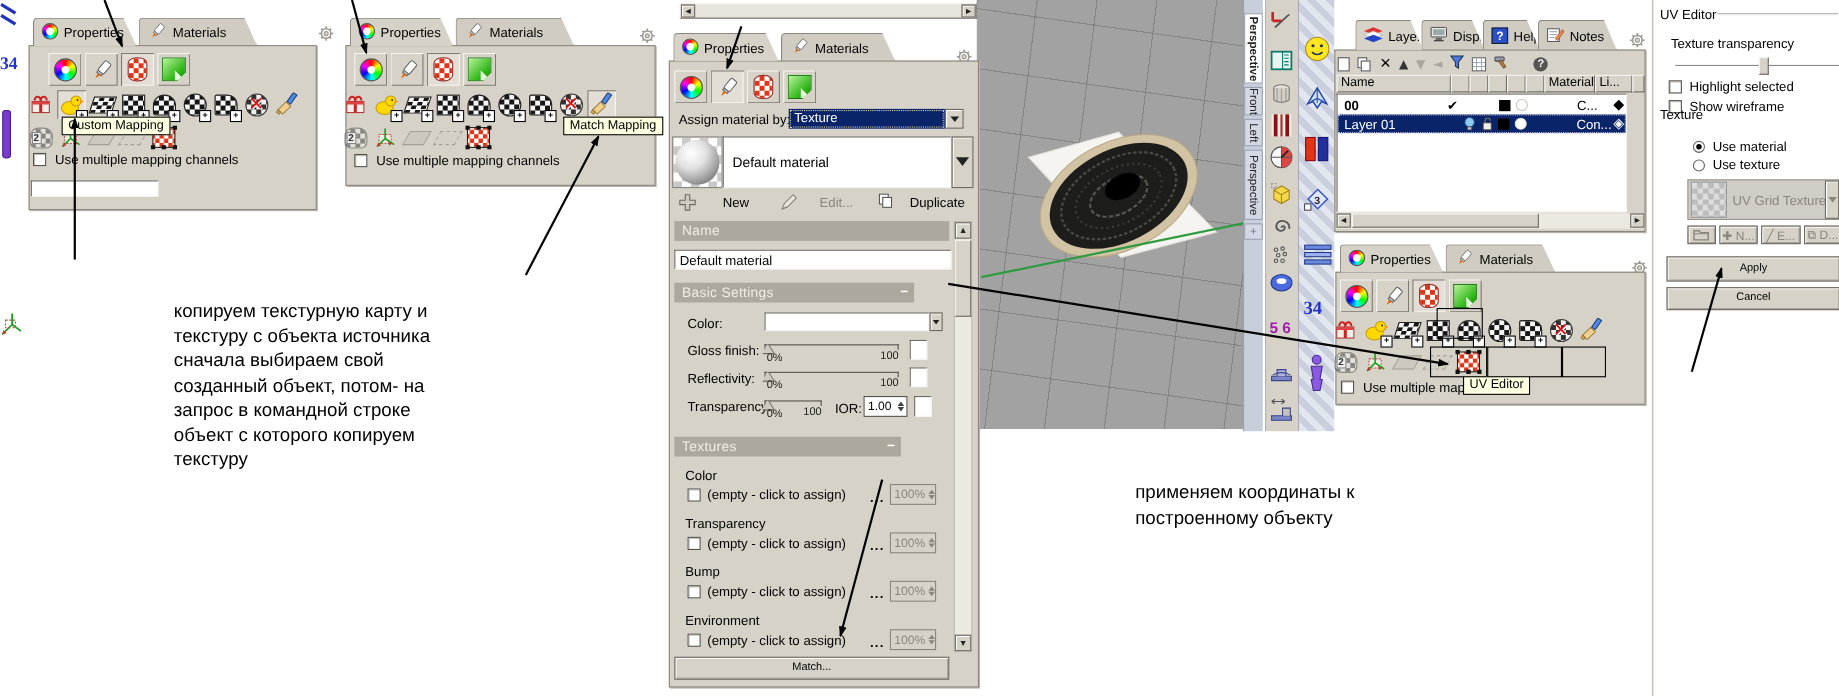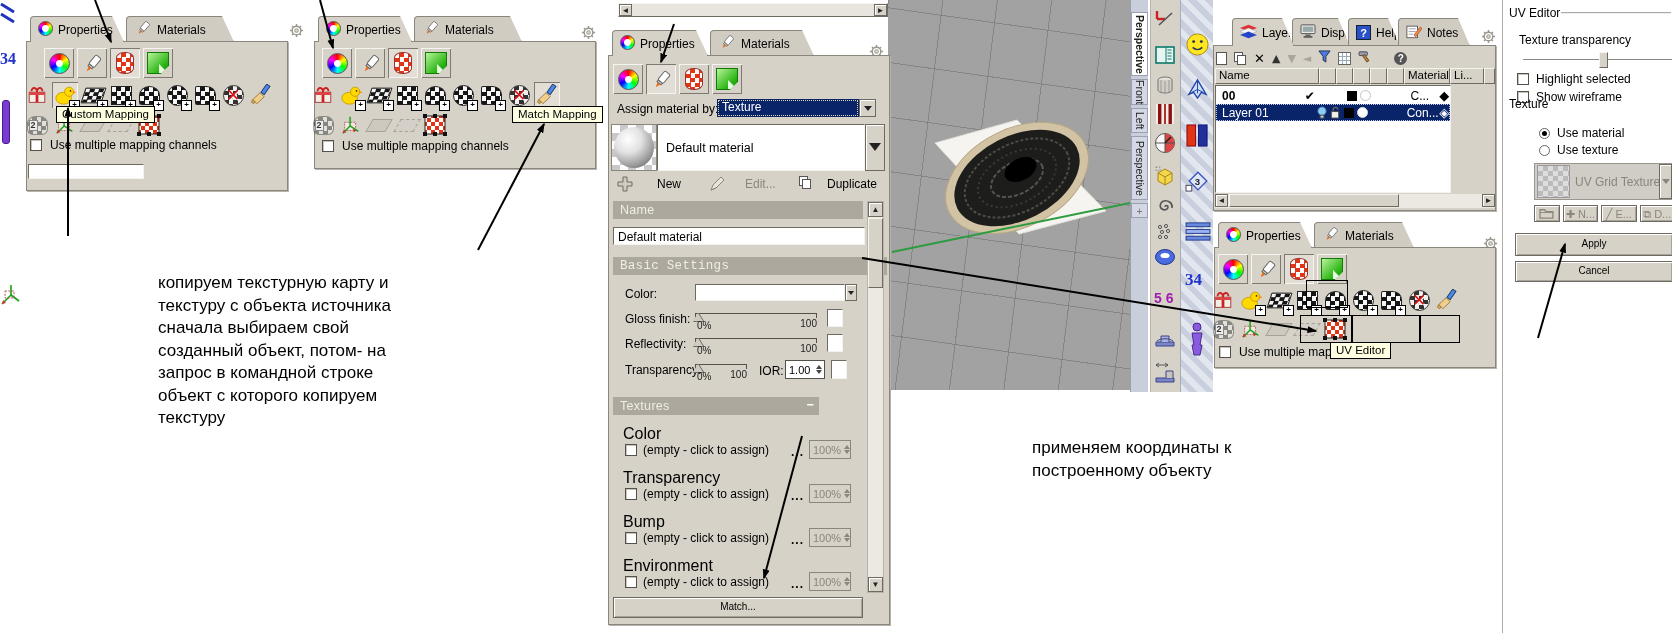--- a/index.html
+++ b/index.html
@@ -81,21 +81,21 @@
 .dotg{width:11px;height:11px;border-radius:50%;background:transparent;border:1px solid #c8c4bc;}
 .vtabs{position:absolute;background:#c9cedb;border-left:1px solid #9aa0b0;}
 .vtab{position:absolute;left:0;width:100%;writing-mode:vertical-rl;font-size:10.5px;color:#222;background:#d4d8e4;border:1px solid #9aa0b0;display:flex;align-items:center;justify-content:center;}
 .vtab.on{background:#fff;font-weight:bold;}
 .stripes2{background:repeating-linear-gradient(45deg,#e2e6ee 0 6px,#c9cfdc 6px 12px);}
 .note{position:absolute;white-space:pre-line;font-size:17px;line-height:22.5px;color:#000;font-family:"Liberation Sans","DejaVu Sans",sans-serif;}
 .annrect{position:absolute;border:1px solid #000;z-index:22;}
 .hdrcell{display:inline-block;height:16px;background:#d6d2c8;border:1px solid;border-color:#f6f4f0 #6e6a62 #6e6a62 #f6f4f0;font-size:11.5px;padding:0 3px;overflow:hidden;vertical-align:top;}
 .minit{font-size:11px;color:#8a867e;}
 .uvddthumb{background:repeating-conic-gradient(#bbb 0 25%,#ddd 0 50%) 0 0/10px 10px;border:1px solid #999;}
-.texlbl{position:absolute;font-size:16px;}
+.texlbl{position:absolute;font-size:12px;}
 .texrow{position:absolute;display:flex;align-items:center;gap:6px;}
 .dots3{font-weight:bold;letter-spacing:1px;font-size:12px;}
 </style>
 </head>
 <body>
 
 <div class="stage">
 
   <div class="abs" style="left:0;top:0;width:24px;height:633px;">
     <svg class="abs" style="left:0;top:2px" width="16" height="26" viewBox="0 0 16 26">
@@ -559,21 +559,21 @@
             </span>
           </span></span>
       <span class="abs flbl" style="left:218px;top:3px;">Duplicate</span>
     </div>
 
     <div class="sech" style="left:4px;top:145px;width:250px;"><span>Name</span></div>
     <div class="abs sunken" style="left:4px;top:171px;width:252px;height:18px;">
         <span class="abs" style="left:4px;top:2px;">Default material</span>
       </div>
 
-    <div class="sech" style="left:4px;top:201px;width:274px;font-family:Liberation Mono, monospace;"><span>Basic Settings</span><span class="minb">−</span></div>
+    <div class="sech" style="left:4px;top:201px;width:218px;"><span>Basic Settings</span><span class="minb">−</span></div>
     <span class="abs flbl" style="left:16px;top:231px;">Color:</span>
     <div class="abs sunken" style="left:86px;top:228px;width:150px;height:17px;"></div>
     <div class="ddbtn" style="left:236px;top:228px;width:12px;height:17px;">
         <i style="border-width:3px;border-top-width:4px;"></i>
       </div>
 
     <div id="slider-rows">
         <span class="abs flbl" style="left:16px;top:256px;">Gloss finish:</span>
     <div class="slider" style="left:86px;top:253px;width:122px;">
       <span class="track"></span>
@@ -894,21 +894,21 @@
             <svg width="15" height="13" viewBox="0 0 16 14">
               <rect x="1" y="2" width="9" height="4" rx="1" fill="#9aa0aa" stroke="#445"></rect>
               <rect x="7" y="5" width="2.6" height="8" transform="rotate(-35 8 9)" fill="#b98548" stroke="#745224"></rect>
             </svg>
           </span></span>
       <span class="qcirc" style="margin-left:14px;">?</span>
     </div>
     <div class="abs" style="left:1px;top:22px;width:280px;height:17px;white-space:nowrap;font-size:0;">
       <span class="hdrcell" style="width:104px;">Name</span><span class="hdrcell" style="width:17px;"></span><span class="hdrcell" style="width:17px;"></span><span class="hdrcell" style="width:17px;"></span><span class="hdrcell" style="width:17px;"></span><span class="hdrcell" style="width:17px;"></span><span class="hdrcell" style="width:46px;">Material</span><span class="hdrcell" style="width:34px;">Li...</span><span class="hdrcell" style="width:11px;"></span>
     </div>
-    <div class="abs sunken" id="layer-rows" style="left:1px;top:39px;width:236px;height:108px;overflow:hidden;">
+    <div class="abs sunken" id="layer-rows" style="left:1px;top:39px;width:264px;height:108px;overflow:hidden;">
         <div class="lrow" style="top: 1px;">
           <span class="lc" style="width:104px;justify-content:flex-start;padding-left:6px;font-weight:bold;">00</span>
     <span class="lc" style="width:17px;">✔</span>
     <span class="lc" style="width:17px;"></span>
     <span class="lc" style="width:17px;"></span>
     <span class="lc" style="width:17px;">
             <span class="sw"></span>
           </span>
     <span class="lc" style="width:17px;">
             <span class="dotg"></span>

